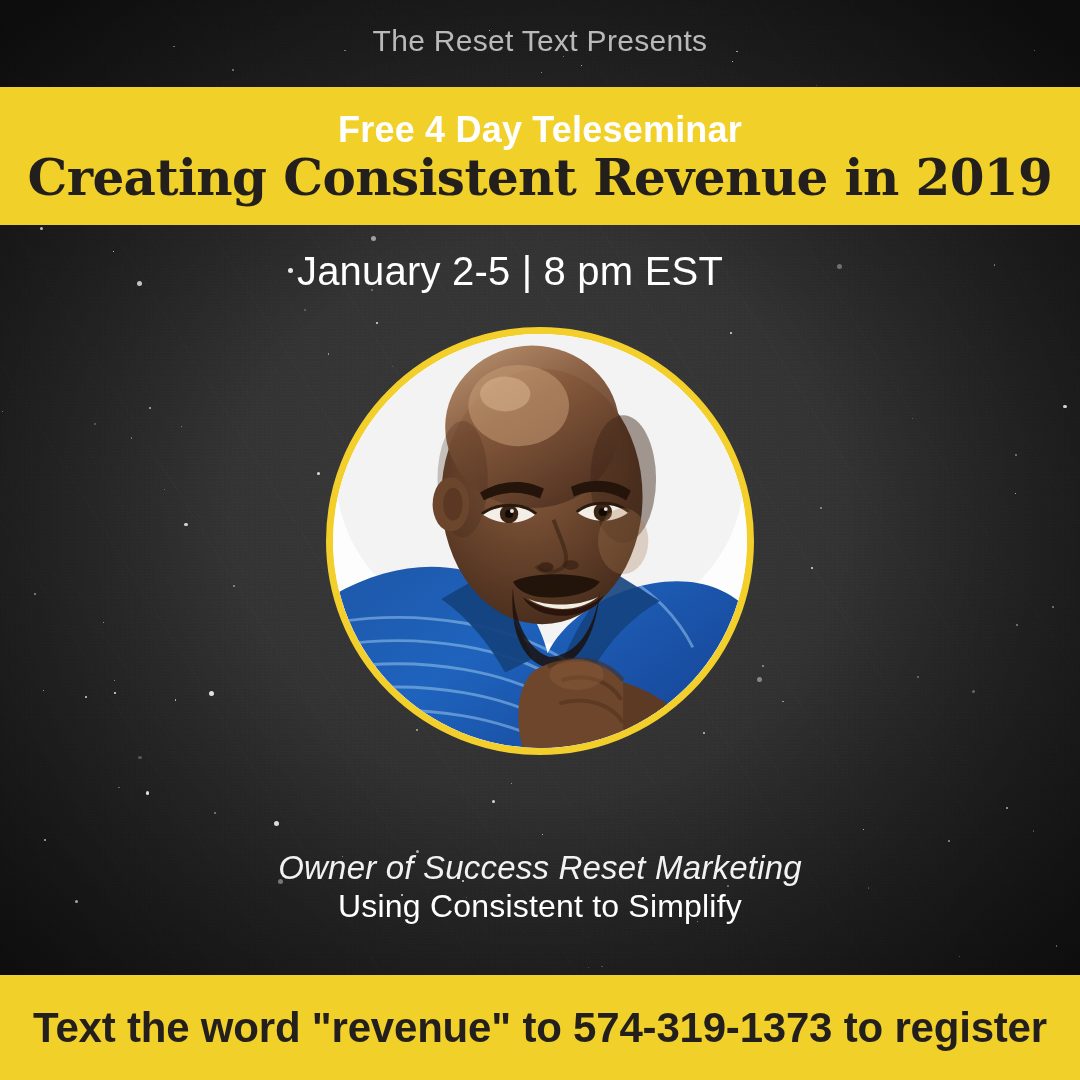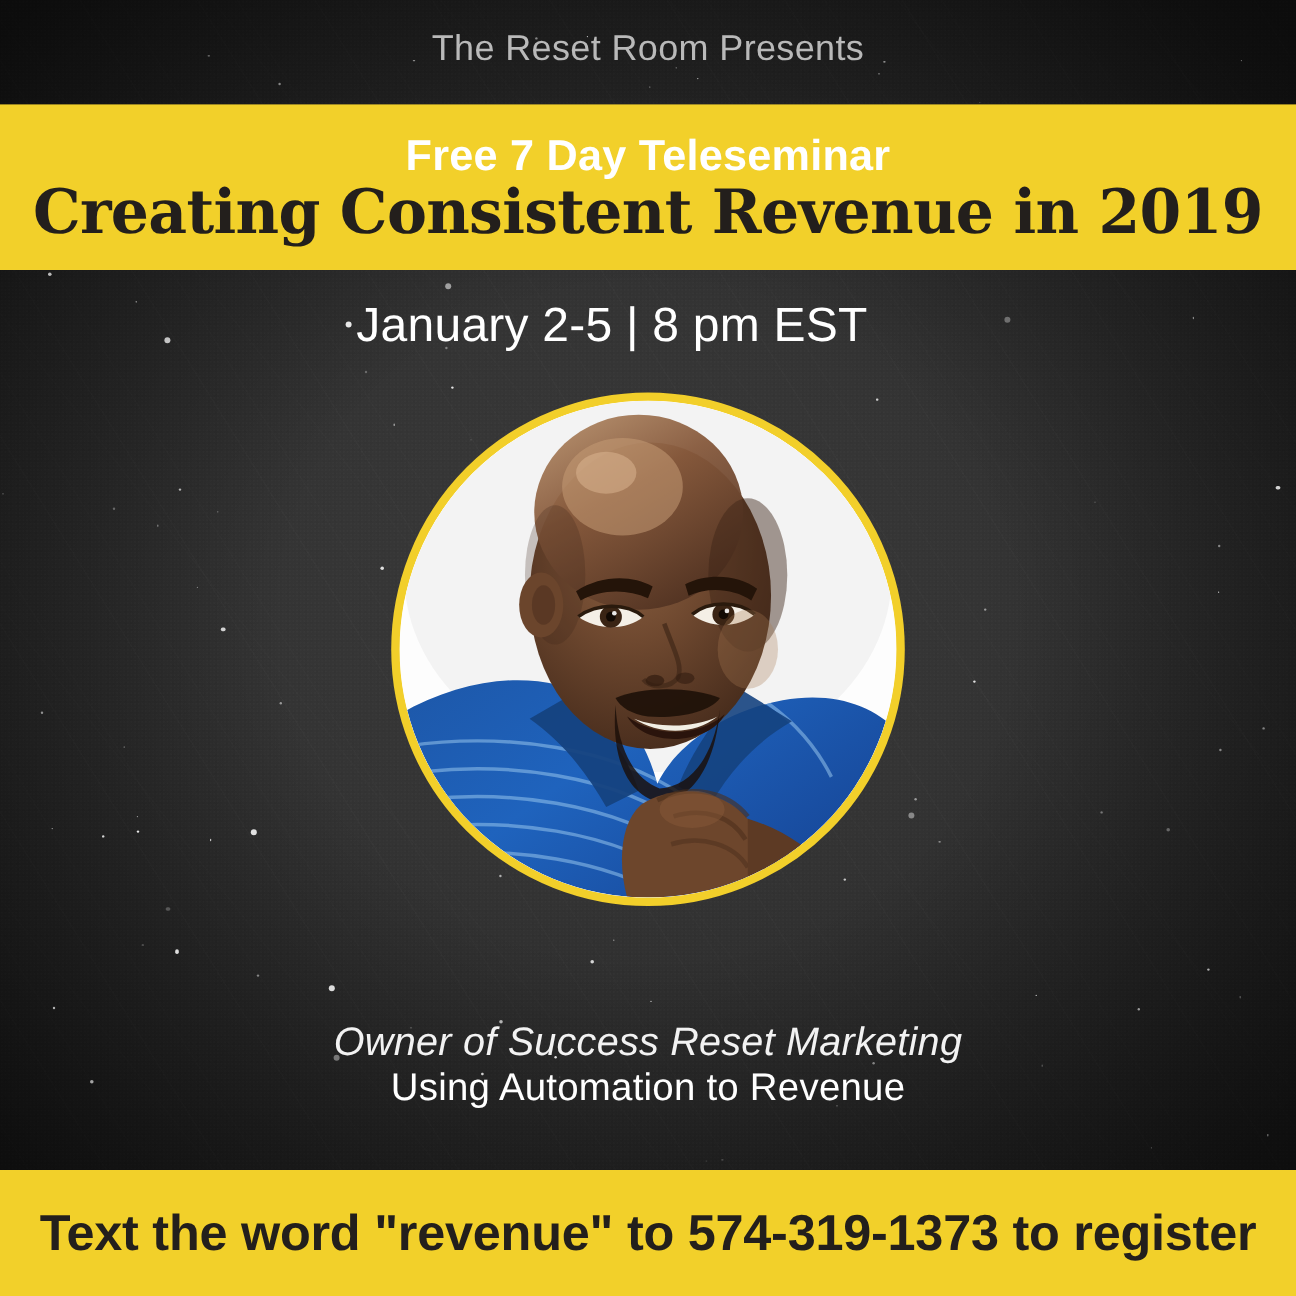--- a/index.html
+++ b/index.html
@@ -328,24 +328,24 @@
       <div class="star" style="left: 647.7px; top: 392.4px; width: 3.2px; height: 3.2px; opacity: 0.57;"></div>
       <div class="star" style="left: 428.9px; top: 689.7px; width: 1.3px; height: 1.3px; opacity: 0.77;"></div>
       <div class="star" style="left: 644.1px; top: 593.6px; width: 1.3px; height: 1.3px; opacity: 0.3;"></div>
       <div class="star" style="left: 118.3px; top: 787.1px; width: 1.3px; height: 1.3px; opacity: 0.39;"></div>
       <div class="star" style="left: 580.5px; top: 64.6px; width: 1.3px; height: 1.3px; opacity: 0.79;"></div>
       <div class="star" style="left: 392.2px; top: 366.1px; width: 1.3px; height: 1.3px; opacity: 0.25;"></div>
       <div class="star" style="left: 570.5px; top: 596.4px; width: 2px; height: 2px; opacity: 0.53;"></div>
       <div class="star" style="left: 1056px; top: 945.4px; width: 1.3px; height: 1.3px; opacity: 0.42;"></div>
     </div>
 
-  <div class="eyebrow">The Reset Room Presents</div>
+  <div class="eyebrow">The Reset Text Presents</div>
 
   <div class="top-banner">
-    <div class="banner-kicker">Free 7 Day Teleseminar</div>
+    <div class="banner-kicker">Free 4 Day Teleseminar</div>
     <div class="banner-title">Creating Consistent Revenue in 2019</div>
   </div>
 
   <div class="dateline">January 2-5 | 8 pm EST</div>
 
   <div class="portrait">
     <div class="portrait-inner">
       <svg viewBox="0 0 428 428" preserveAspectRatio="xMidYMid slice">
         <defs>
           <radialGradient id="skin" cx="42%" cy="32%" r="75%">
@@ -442,19 +442,19 @@
         <path d="M236 358 C262 350 286 358 298 378" fill="none" stroke="#4b2e1b" stroke-width="4" opacity="0.55"></path>
         <path d="M234 382 C260 374 288 382 300 402" fill="none" stroke="#4b2e1b" stroke-width="4" opacity="0.5"></path>
         <ellipse cx="252" cy="352" rx="28" ry="16" fill="#8a5c3a" opacity="0.45"></ellipse>
 
         <path d="M300 360 C340 372 372 400 392 428 L300 428 Z" fill="#5d3a24"></path>
       </svg>
     </div>
   </div>
 
   <div class="speaker-role">Owner of Success Reset Marketing</div>
-  <div class="speaker-tagline">Using Automation to Revenue</div>
+  <div class="speaker-tagline">Using Consistent to Simplify</div>
 
   <div class="cta-banner">
     <div class="cta-text">Text the word "revenue" to 574-319-1373 to register</div>
   </div>
 
 </div>
 
 </body></html>

